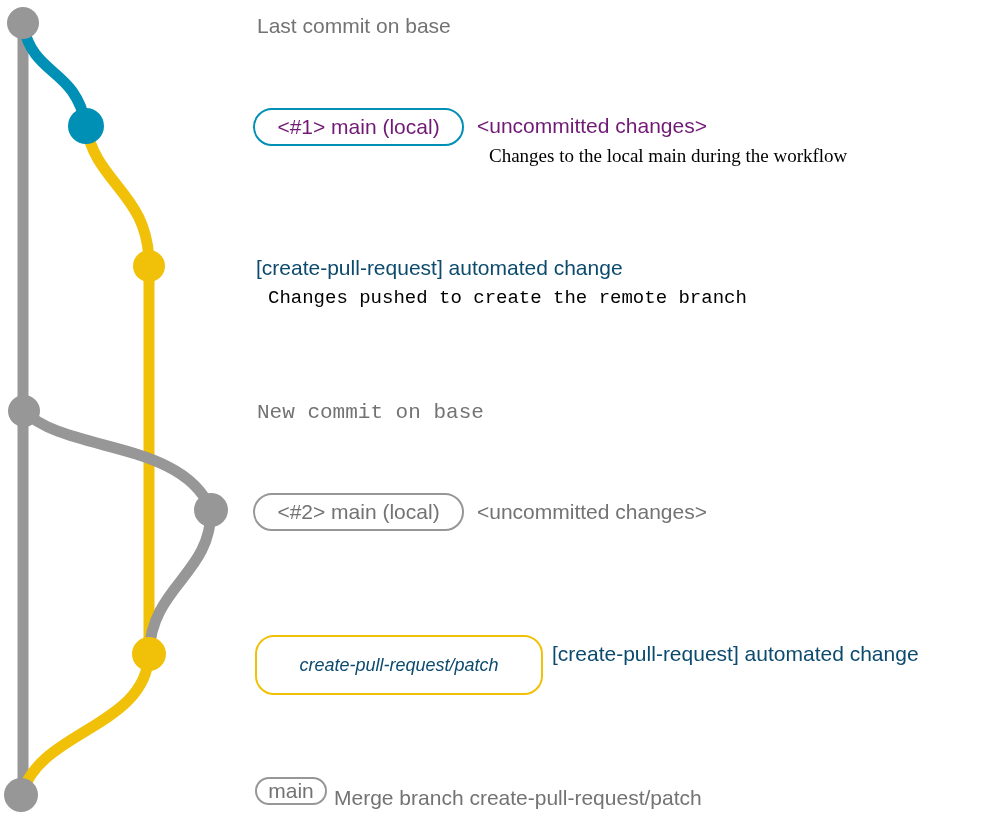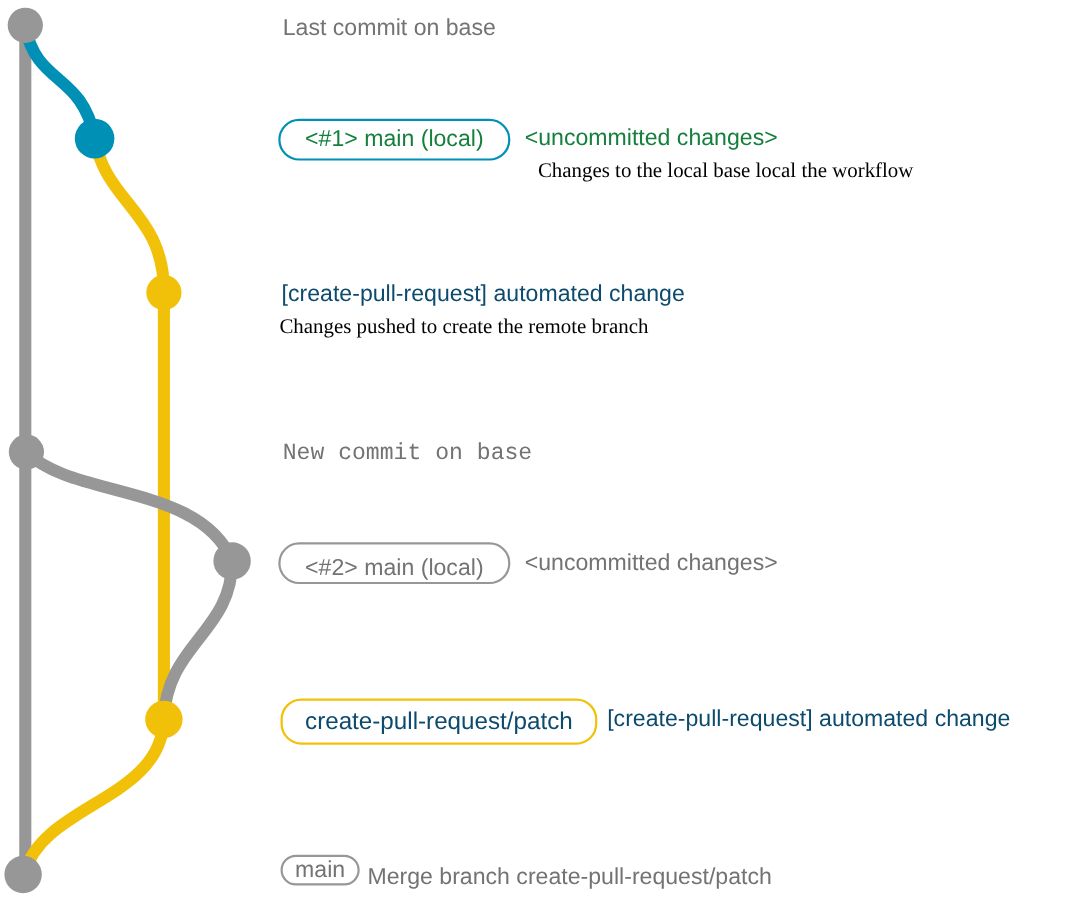--- a/index.html
+++ b/index.html
@@ -17,21 +17,21 @@
     position:absolute; font-family:"Liberation Serif", serif;
     font-size:19px; line-height:1.1; color:#000000; white-space:nowrap;
   }
   .branch-box {
     position:absolute; display:flex; align-items:center; justify-content:center;
     border:2px solid; border-radius:19px; box-sizing:border-box;
     font-family:"Liberation Sans", sans-serif; font-size:21px; white-space:nowrap;
     background:#ffffff;
   }
   .c-base   { color:#737373; border-color:#979797; }
-  .c-local  { color:#15803d; border-color:#008fb5; }
+  .c-local  { color:#701a75; border-color:#008fb5; }
   .c-remote { color:#0c4a6e; border-color:#f1c109; }
 </style>
 </head>
 <body>
 
 <div class="stage">
 
   <svg class="graph-svg" width="260" height="827" viewBox="0 0 260 827">
 
     <path d="M 23 23 L 23 796" fill="none" stroke-width="11" stroke-linecap="round" stroke="#979797"></path>
@@ -54,33 +54,33 @@
     <circle cx="149" cy="654" r="17" fill="#f1c109"></circle>
     <circle cx="21" cy="795" r="17" fill="#979797"></circle>
   </svg>
 
   <div class="msg c-base" style="left:257px; top:14px;">Last commit on base</div>
 
   <div class="branch-box c-local" style="left:253px; top:108px; width:211px; height:38px;">
     <span>&lt;#1&gt; main (local)</span>
   </div>
   <div class="msg c-local" style="left:477px; top:114px;">&lt;uncommitted changes&gt;</div>
-  <div class="note" style="left:489px; top:146px;">Changes to the local base local the workflow</div>
+  <div class="note" style="left:489px; top:146px;">Changes to the local main during the workflow</div>
 
   <div class="msg c-remote" style="left:256px; top:256px;">[create-pull-request] automated change</div>
-  <div class="note" style="left:254px; top:288px;">Changes pushed to create the remote branch</div>
+  <div class="note" style="left:268px; top:288px;font-family:Liberation Mono, monospace;">Changes pushed to create the remote branch</div>
 
   <div class="msg c-base" style="left:257px; top:401px;font-family:Liberation Mono, monospace;">New commit on base</div>
 
-  <div class="branch-box c-base" style="left:253px; top:493px; width:211px; height:38px;align-items:flex-end;">
+  <div class="branch-box c-base" style="left:253px; top:493px; width:211px; height:38px;">
     <span>&lt;#2&gt; main (local)</span>
   </div>
   <div class="msg c-base" style="left:477px; top:500px;">&lt;uncommitted changes&gt;</div>
 
-  <div class="branch-box c-remote" style="left:255px; top:635px; width:288px; height:42px; font-size:22px;">
+  <div class="branch-box c-remote" style="left:255px; top:635px; width:288px; height:60px; font-size:18px;font-style:italic;">
     <span>create-pull-request/patch</span>
   </div>
   <div class="msg c-remote" style="left:552px; top:642px;">[create-pull-request] automated change</div>
 
   <div class="branch-box c-base" style="left:255px; top:777px; width:72px; height:28px;">
     <span>main</span>
   </div>
   <div class="msg c-base" style="left:334px; top:786px;">Merge branch create-pull-request/patch</div>
 
 </div>

